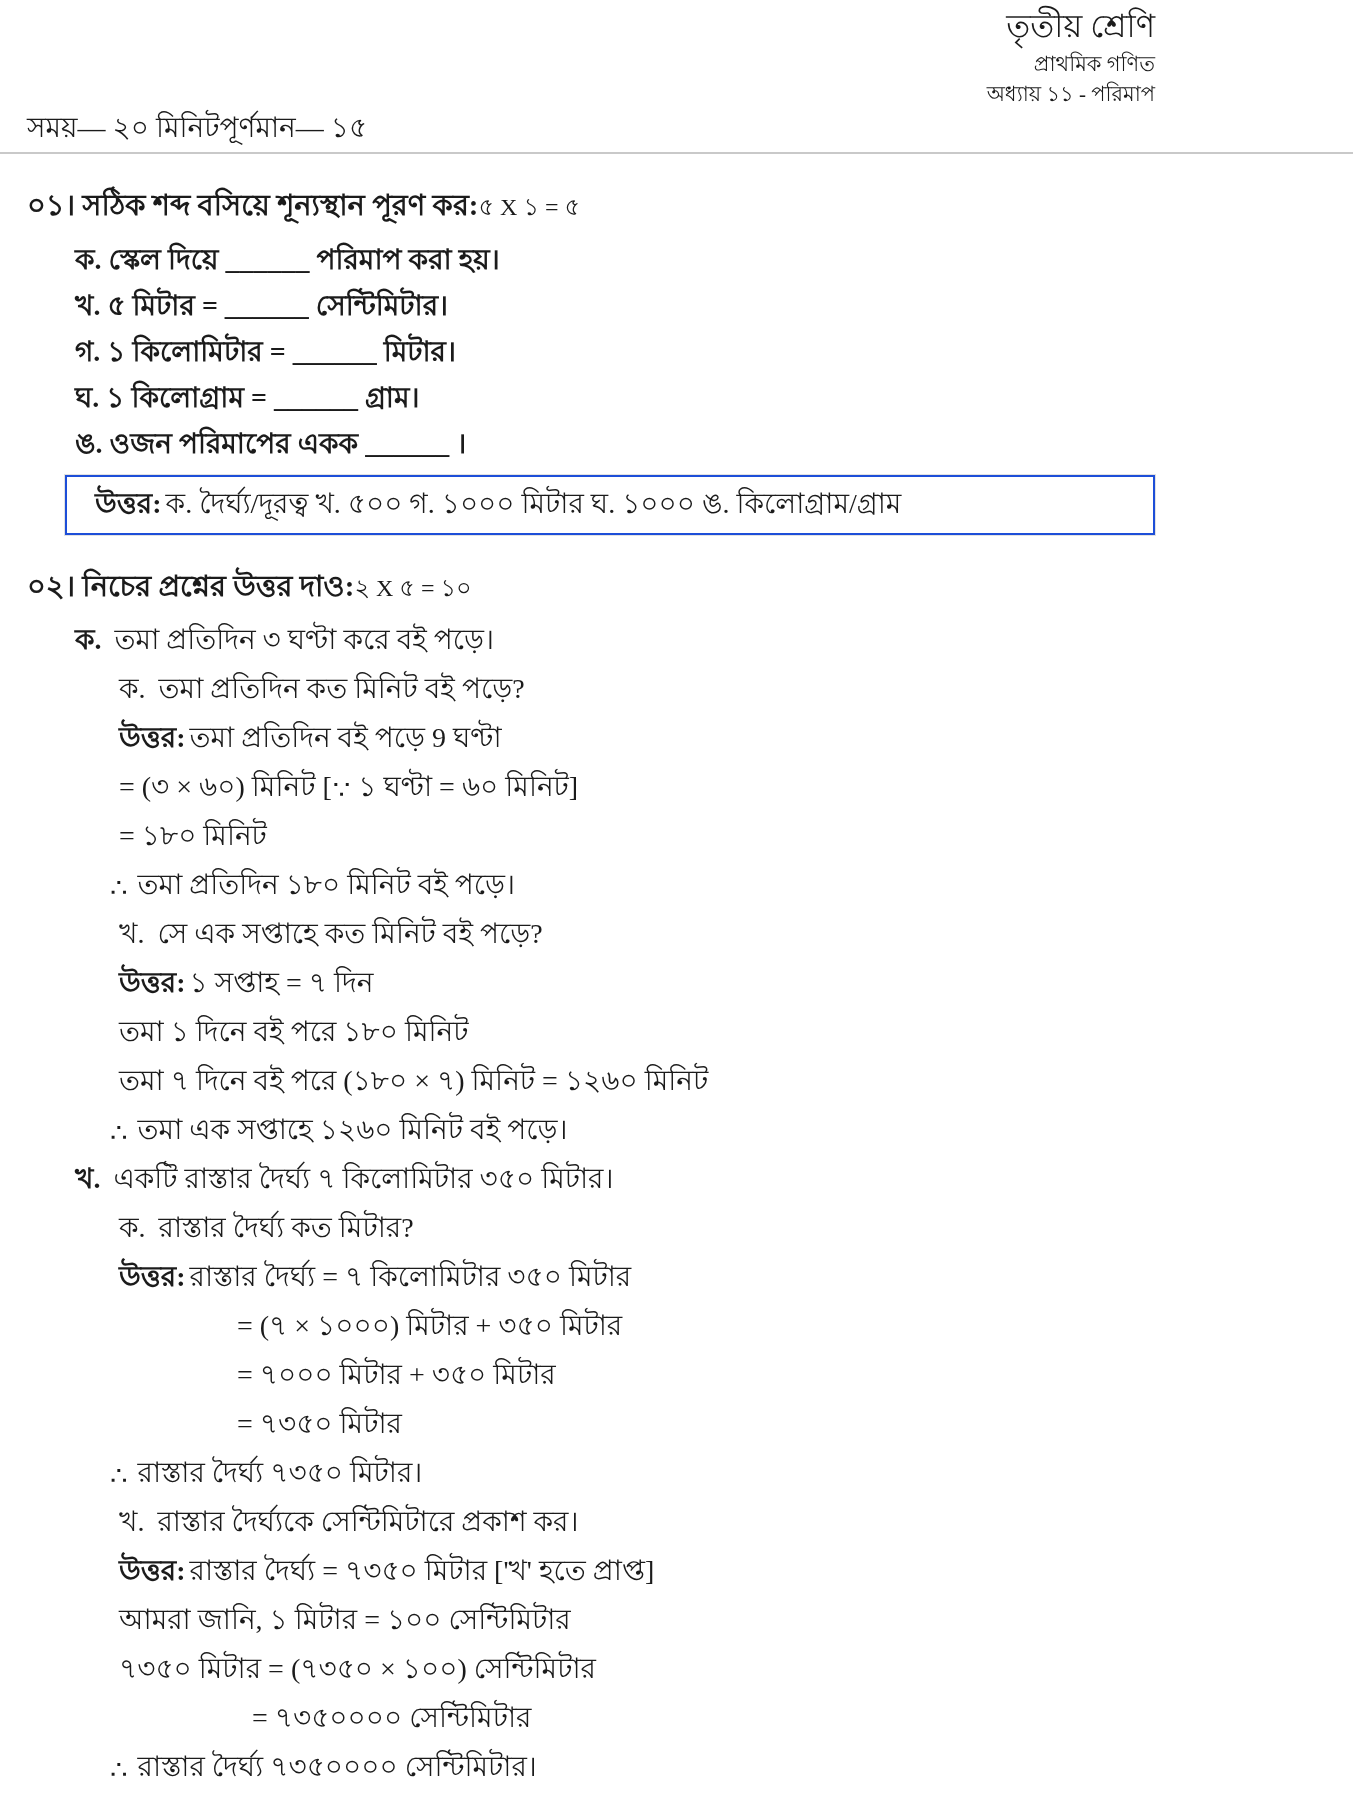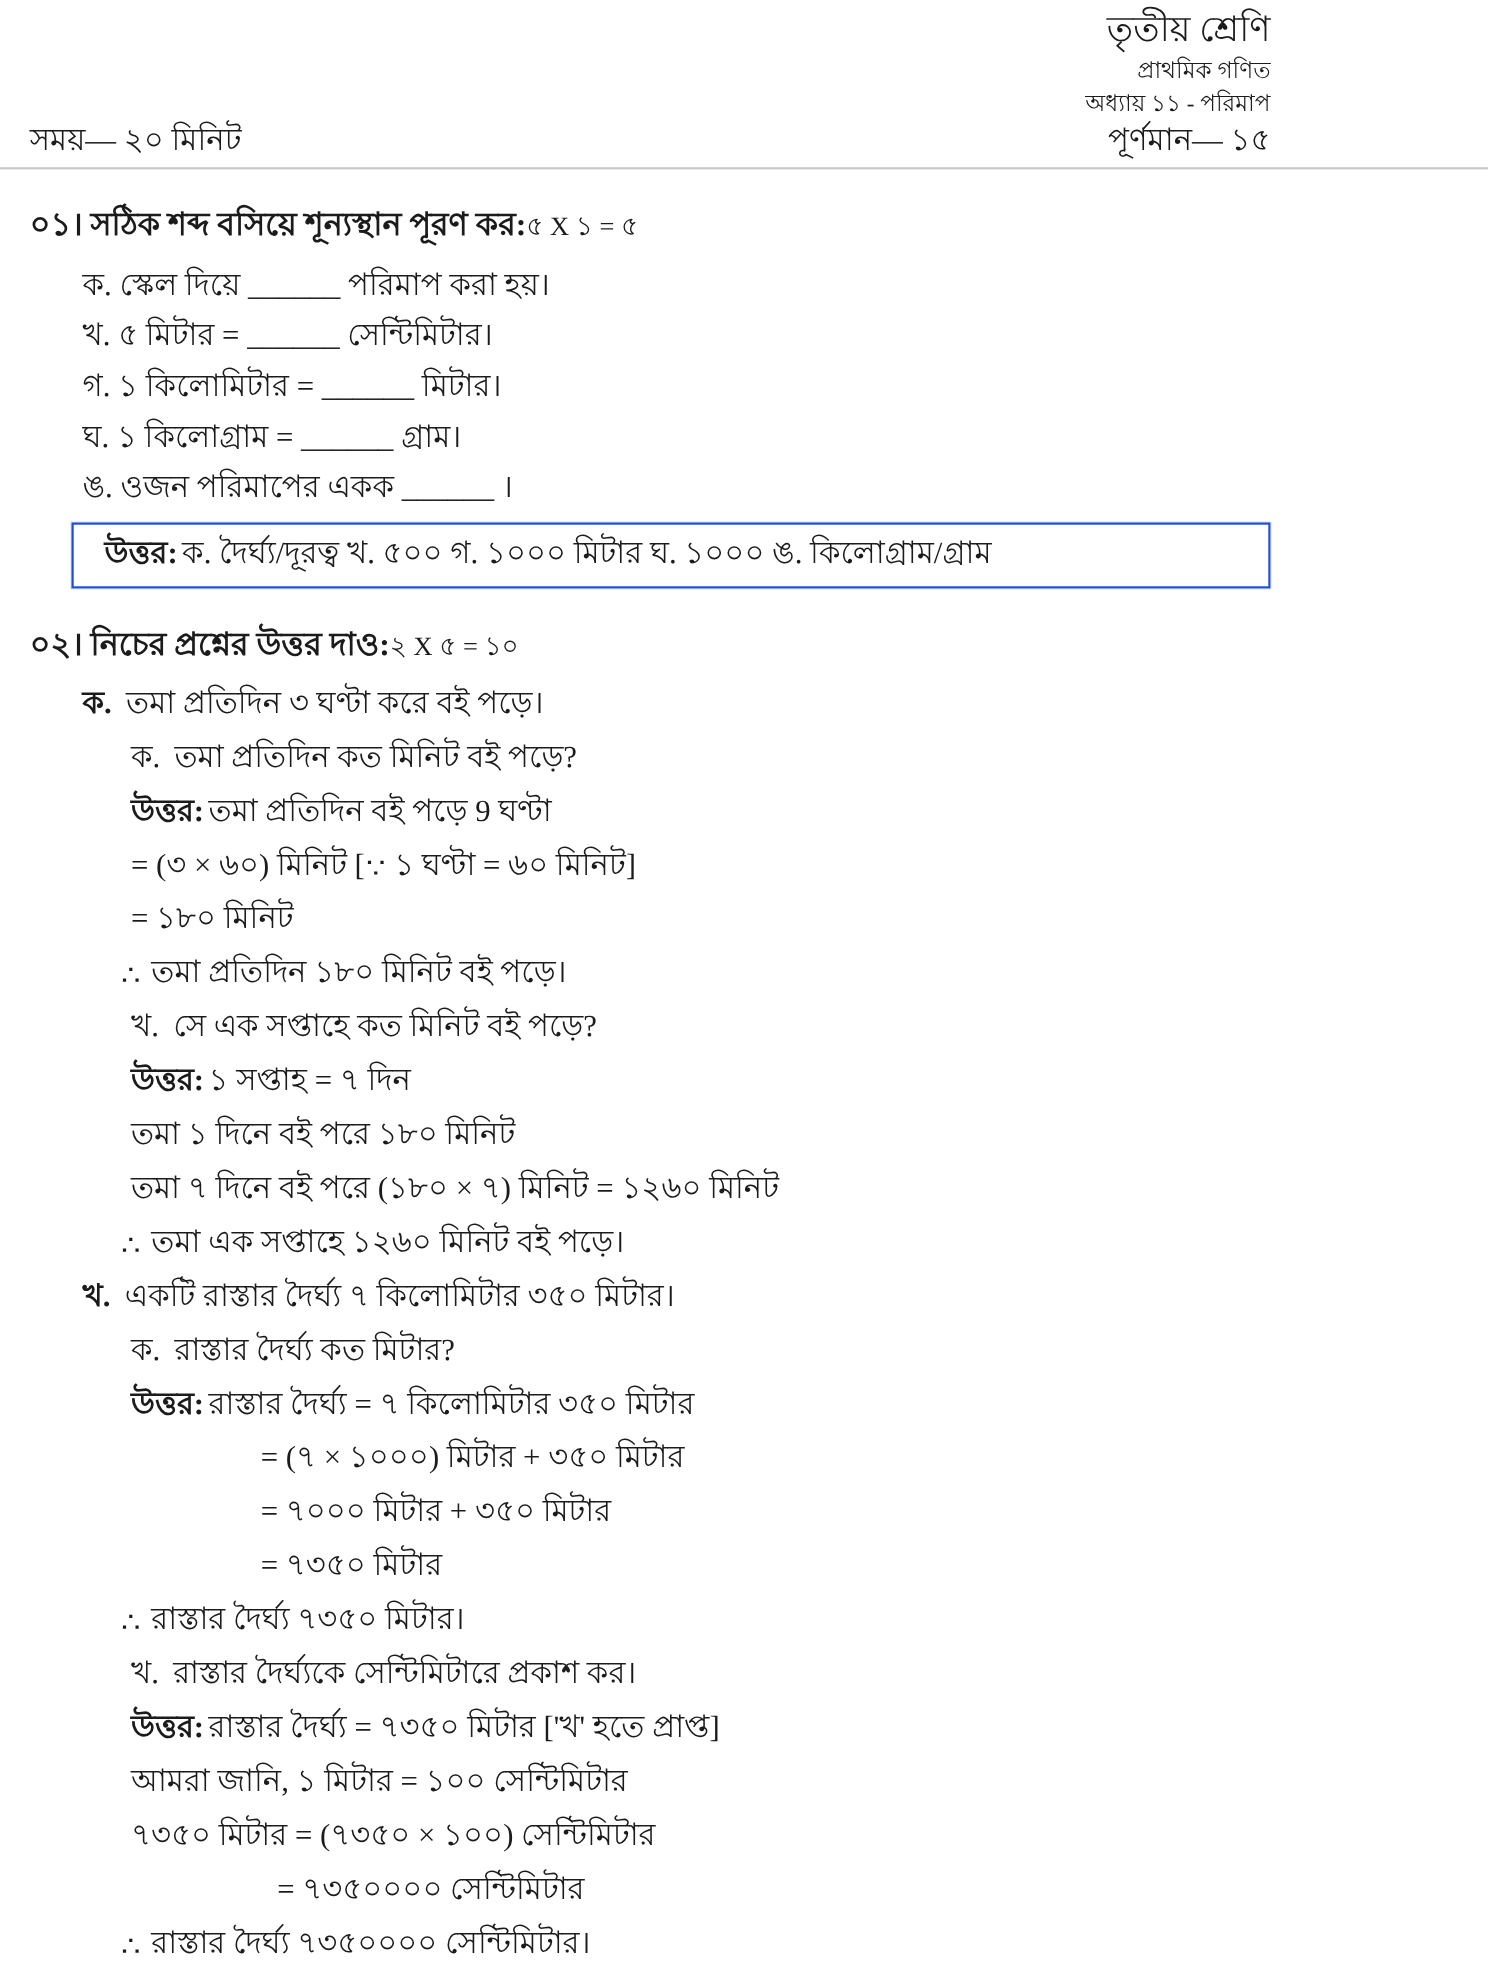--- a/index.html
+++ b/index.html
@@ -16,21 +16,20 @@
   .content { padding: 0 198px 0 27px; }
 
   
   .header { text-align: right; padding-top: 10px; }
   .header .h1 { font-size: 32px; margin-bottom: 9px; }
   .header .h2 { font-size: 21px; margin-bottom: 8px; }
 
   
   .meta-row {
     display: flex;
-    justify-content: space-between;
     align-items: flex-end;
     font-size: 28px;
     margin-top: 6px;
     padding-bottom: 10px;
   }
   .rule {
     border: none;
     border-top: 2px solid #c9c9c9;
     width: 1353px;
     margin-left: -27px;
@@ -41,21 +40,21 @@
     display: flex;
     justify-content: flex-start;
     align-items: baseline;
   }
   .s1 .sec-row { margin-top: 36px; }
   .s2 .sec-row { margin-top: 36px; margin-bottom: 24px; }
   .sec-title { font-weight: bold; font-size: 29px; }
   .sec-marks { font-size: 24px; }
 
   
-  .s1-items { margin-top: 24px; }
+  .s1-items { margin-top: 24px; font-weight: bold; }
   .s1-item { padding-left: 48px; margin-bottom: 17px; line-height: 29px; }
 
   
   .answer-box {
     margin: 16px 0 0 38px;
     border: 2px solid #1d4ed8;
     box-shadow: 0 0 0 1px #e2e2e2;
     padding: 12px 12px 14px 28px;
     line-height: 30px;
   }

